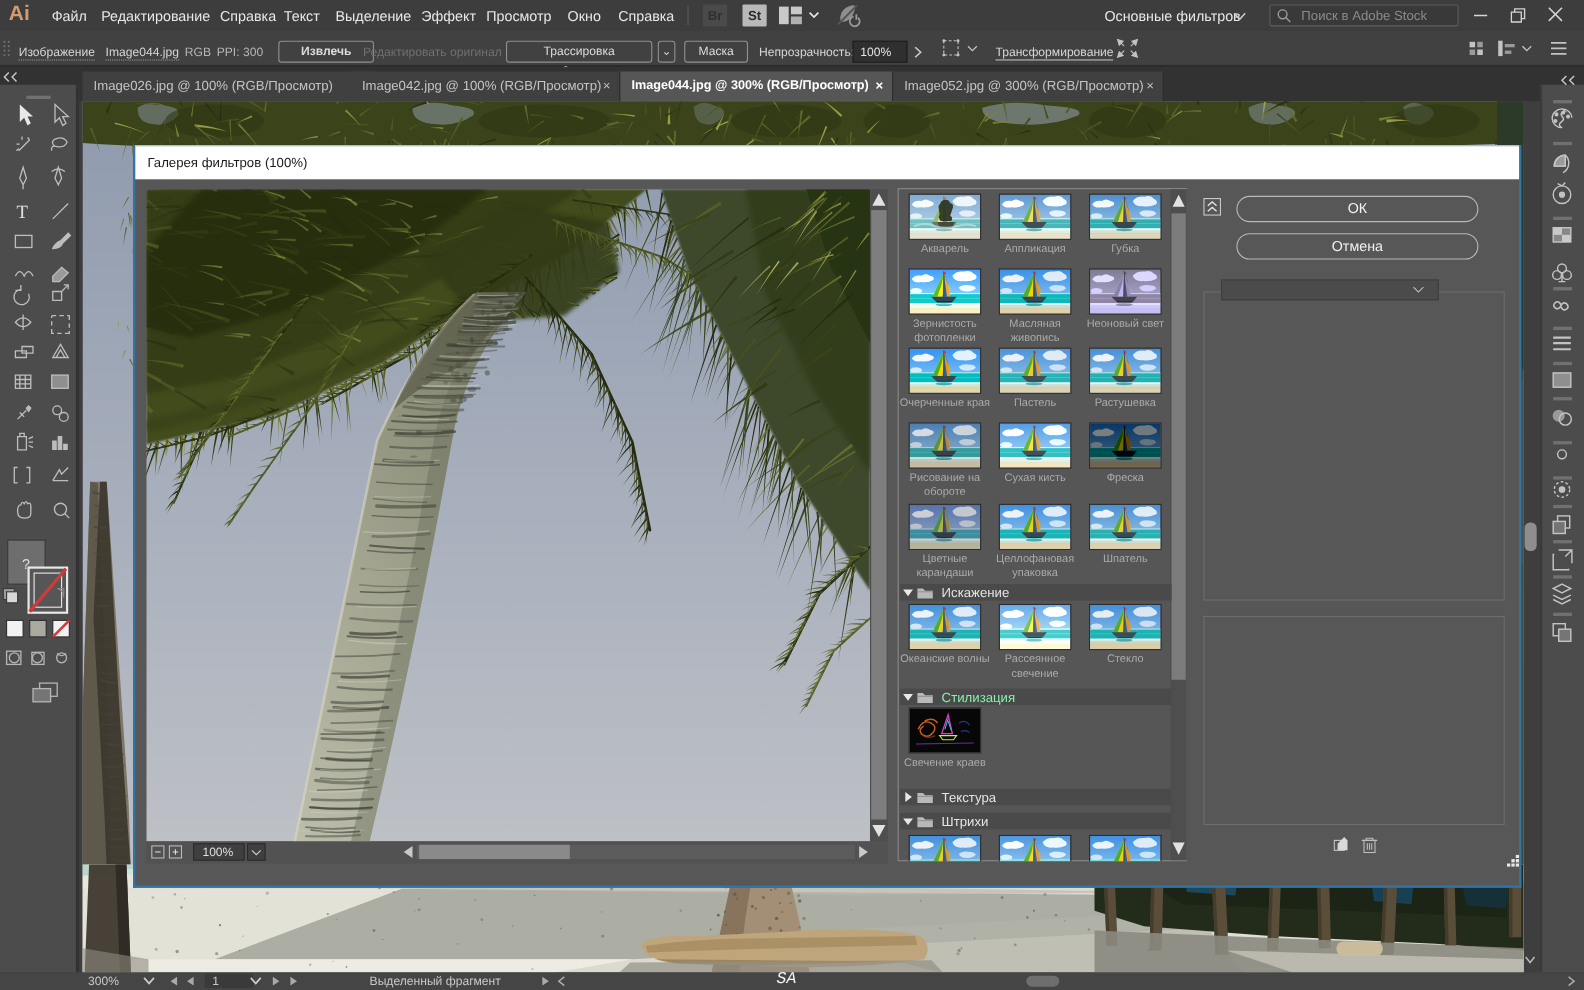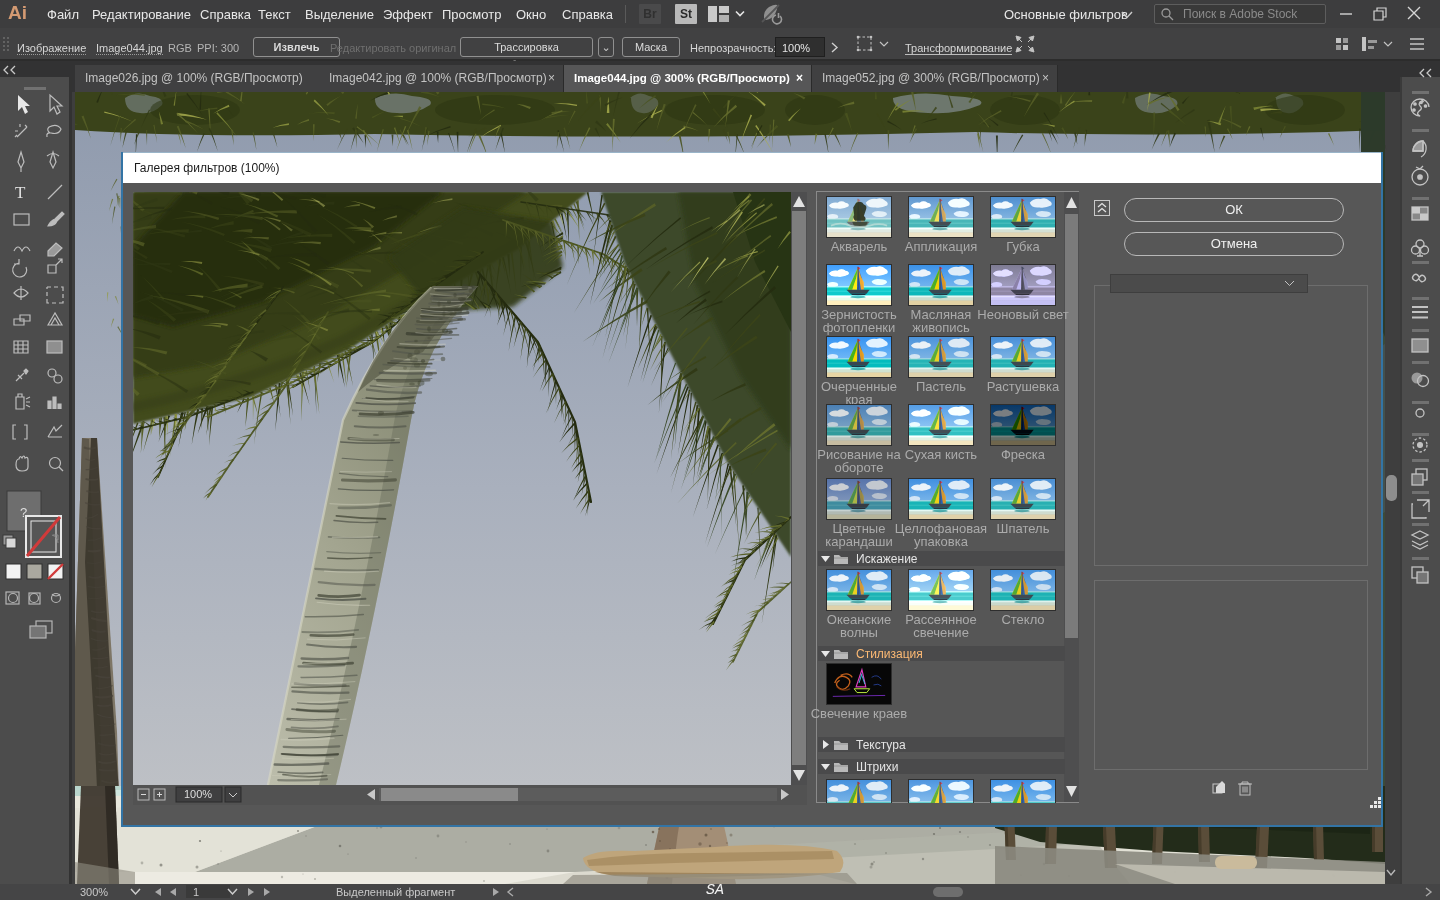--- a/index.html
+++ b/index.html
@@ -20,24 +20,24 @@
 .tab.active{background:#565657;color:#ffffff;font-weight:bold;font-size:11.5px;}
 .tab .x{position:absolute;right:8px;top:0;font-size:12px;}
 
 #ltoolbar{left:0;top:77px;width:72px;height:807px;background:#4c4c4c;border-right:3px solid #323232;}
 
 #rpanel{left:1400px;top:77px;width:40px;height:807px;background:#4c4c4c;border-left:2px solid #3a3a3a;}
 
 #statusbar{left:0;top:884px;width:1440px;height:16px;background:#454546;color:#c9c9c9;font-size:11px;}
 #statusbar .t{position:absolute;top:2px;z-index:5;}
 
-#dialog{left:121px;top:132px;width:1262px;height:675px;background:#575757;border:2px solid #3374a5;border-top:none;margin-top:20px;}
+#dialog{left:121px;top:132px;width:1262px;height:675px;background:#575757;border:2px solid #3374a5;border-top:none;}
 #dtitle{left:0px;top:0px;width:1258px;height:31px;background:#ffffff;border-top:1px solid #9ab5c9;color:#1a1a1a;font-size:12px;line-height:31px;padding-left:11px;}
 .obtn{position:absolute;left:1001px;width:220px;height:24px;border:1px solid #b8b8b8;border-radius:12px;color:#f0f0f0;font-size:13px;text-align:center;line-height:22px;}
-.thl{position:absolute;width:100px;margin-left:-17px;text-align:center;color:#ababab;font-size:13px;line-height:13px;}
+.thl{position:absolute;width:100px;margin-left:-17px;text-align:center;color:#ababab;font-size:10px;line-height:13px;}
 .shead{position:absolute;left:695px;width:247px;height:15px;background:#4a4a4b;color:#e7e7e7;font-size:12px;line-height:15px;}
 .th{position:absolute;width:66px;height:42px;border:1px solid #2e2e2e;}
 </style></head>
 <body>
 <div id="stage">
 
 <svg class="abs" id="canvasphoto" style="left:75px;top:92px" width="1325" height="792" viewBox="0 0 1325 792">
       <defs>
         <linearGradient id="cvsky" x1="0" y1="0" x2="0" y2="1">
           <stop offset="0" stop-color="#8f9aad"></stop>
@@ -2221,21 +2221,21 @@
         </svg></div>
       <div class="thl" style="left:867px;top:461px">Стекло</div>
 <div class="shead" style="top:494px"></div>
       <svg class="abs" style="left:695px;top:494px" width="40" height="15">
         <polygon points="3,5 12,5 7.5,11" fill="#e8e8e8"></polygon>
         <g transform="translate(16,2)">
           <path d="M0,2 L5,2 L7,4 L14,4 L14,11 L0,11 Z" fill="#b9b9b9"></path>
           <path d="M0,5 L14,5" stroke="#8a8a8a" stroke-width="0.8"></path>
         </g>
       </svg>
-      <span class="abs" style="left:733px;top:495px;color:#fdba74;font-size:12px">Стилизация</span>
+      <span class="abs" style="left:733px;top:495px;color:#86efac;font-size:12px">Стилизация</span>
 <div class="th" style="left:703px;top:511px"><svg width="64" height="40" viewBox="0 0 66 42" preserveAspectRatio="none">
           <rect width="66" height="42" fill="#070707"></rect>
           <path d="M8,20 q4,-10 12,-6 q6,3 2,9 q-5,6 -10,2 q-5,-4 1,-8 M14,12 q8,-4 12,2" fill="none" stroke="#d96a1e" stroke-width="1.4" opacity="0.9"></path>
           <path d="M10,24 q6,6 14,2" fill="none" stroke="#8a3c10" stroke-width="1.1" opacity="0.8"></path>
           <path d="M36,6 L30,24 L40,24 Z" fill="none" stroke="#e040c0" stroke-width="1.2"></path>
           <path d="M36,10 L33,20 M36,12 L39,21" stroke="#40d0f0" stroke-width="0.9"></path>
           <path d="M28,26 L44,26 L41,30 L31,30 Z" fill="none" stroke="#c0f040" stroke-width="1"></path>
           <path d="M6,34 L60,33" stroke="#8030d0" stroke-width="1" opacity="0.85"></path>
           <path d="M46,14 q6,-4 10,2 M48,22 q5,-2 8,1" stroke="#3050c0" stroke-width="1" fill="none" opacity="0.7"></path>
         </svg></div>

